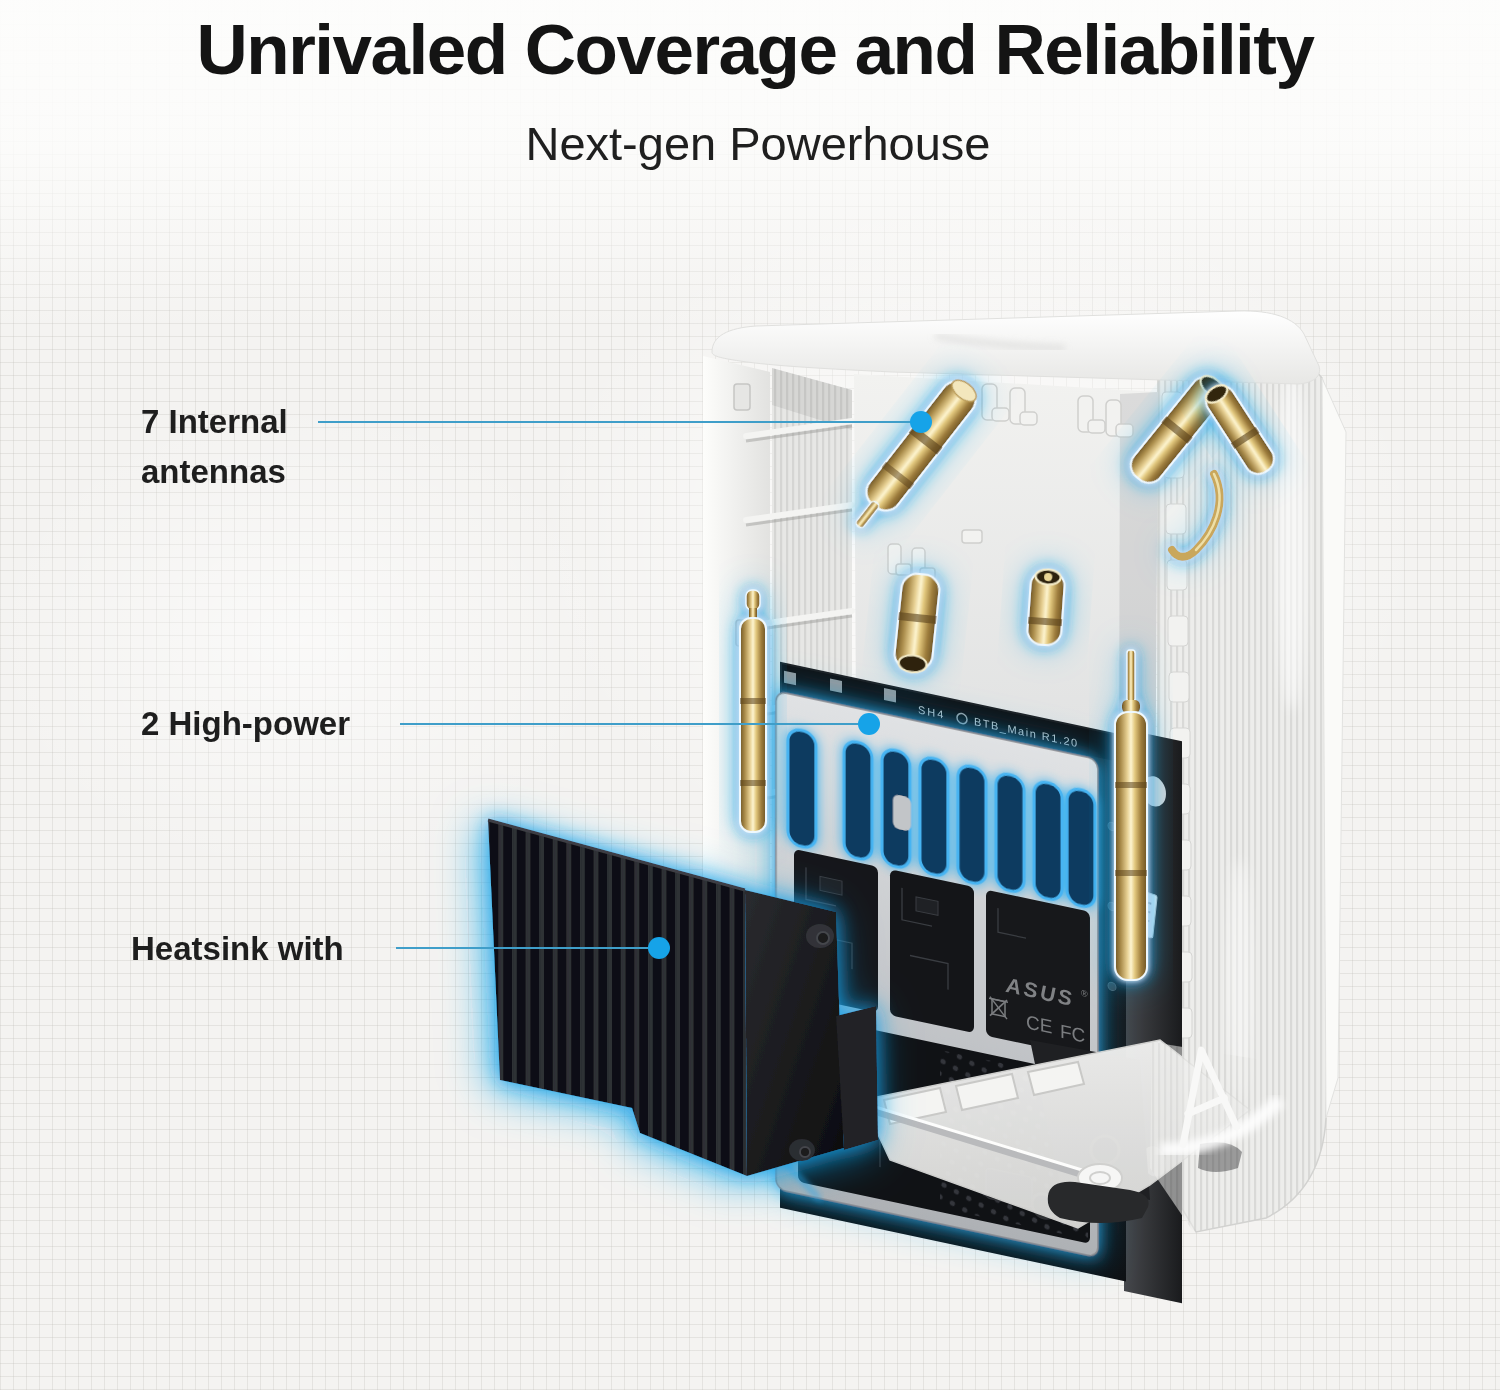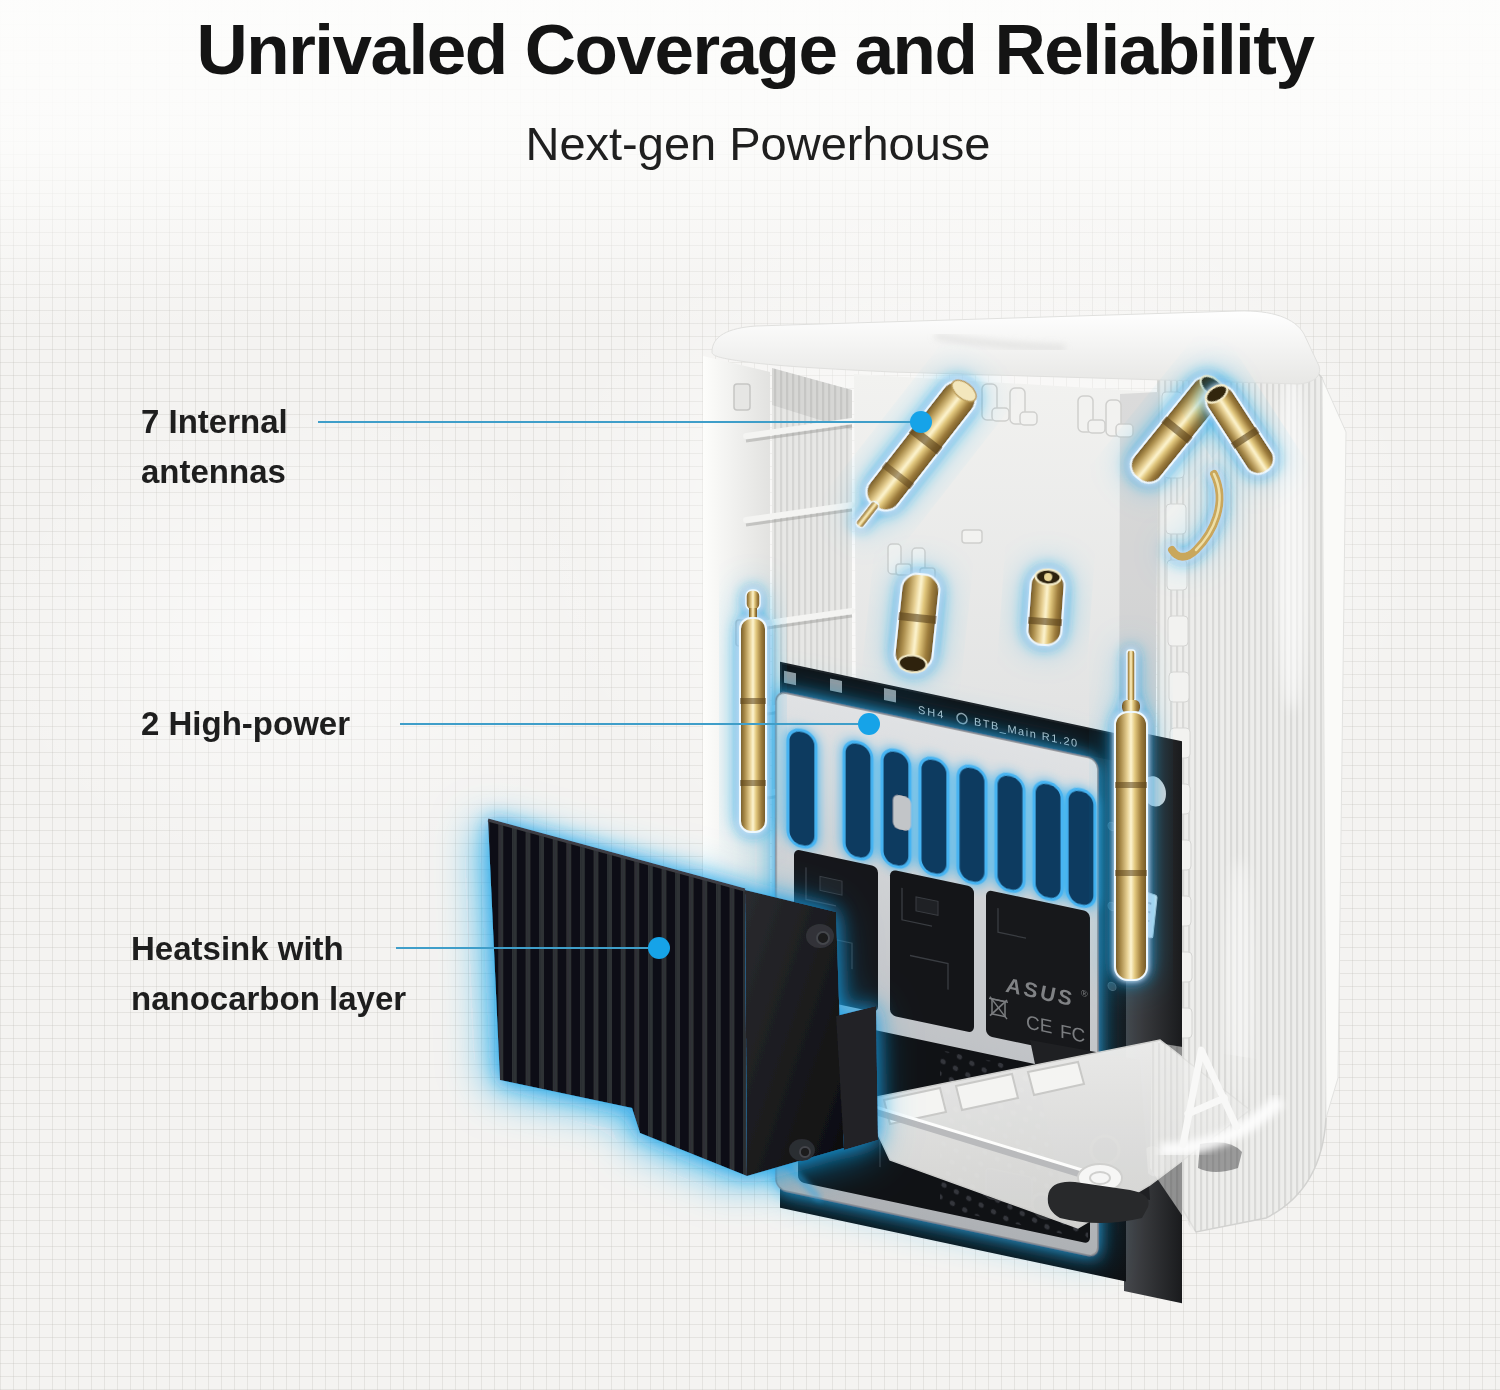--- a/index.html
+++ b/index.html
@@ -383,15 +383,14 @@
 
   <div class="callout" id="callout-antennas">
     <div>7 Internal</div>
     <div>antennas</div>
   </div>
   <div class="callout" id="callout-modules">
     <div>2 High-power</div>
   </div>
   <div class="callout" id="callout-heatsink">
     <div>Heatsink with</div>
-    <div>nanocarbon layer</div>
   </div>
 </div>
 
 </body></html>

